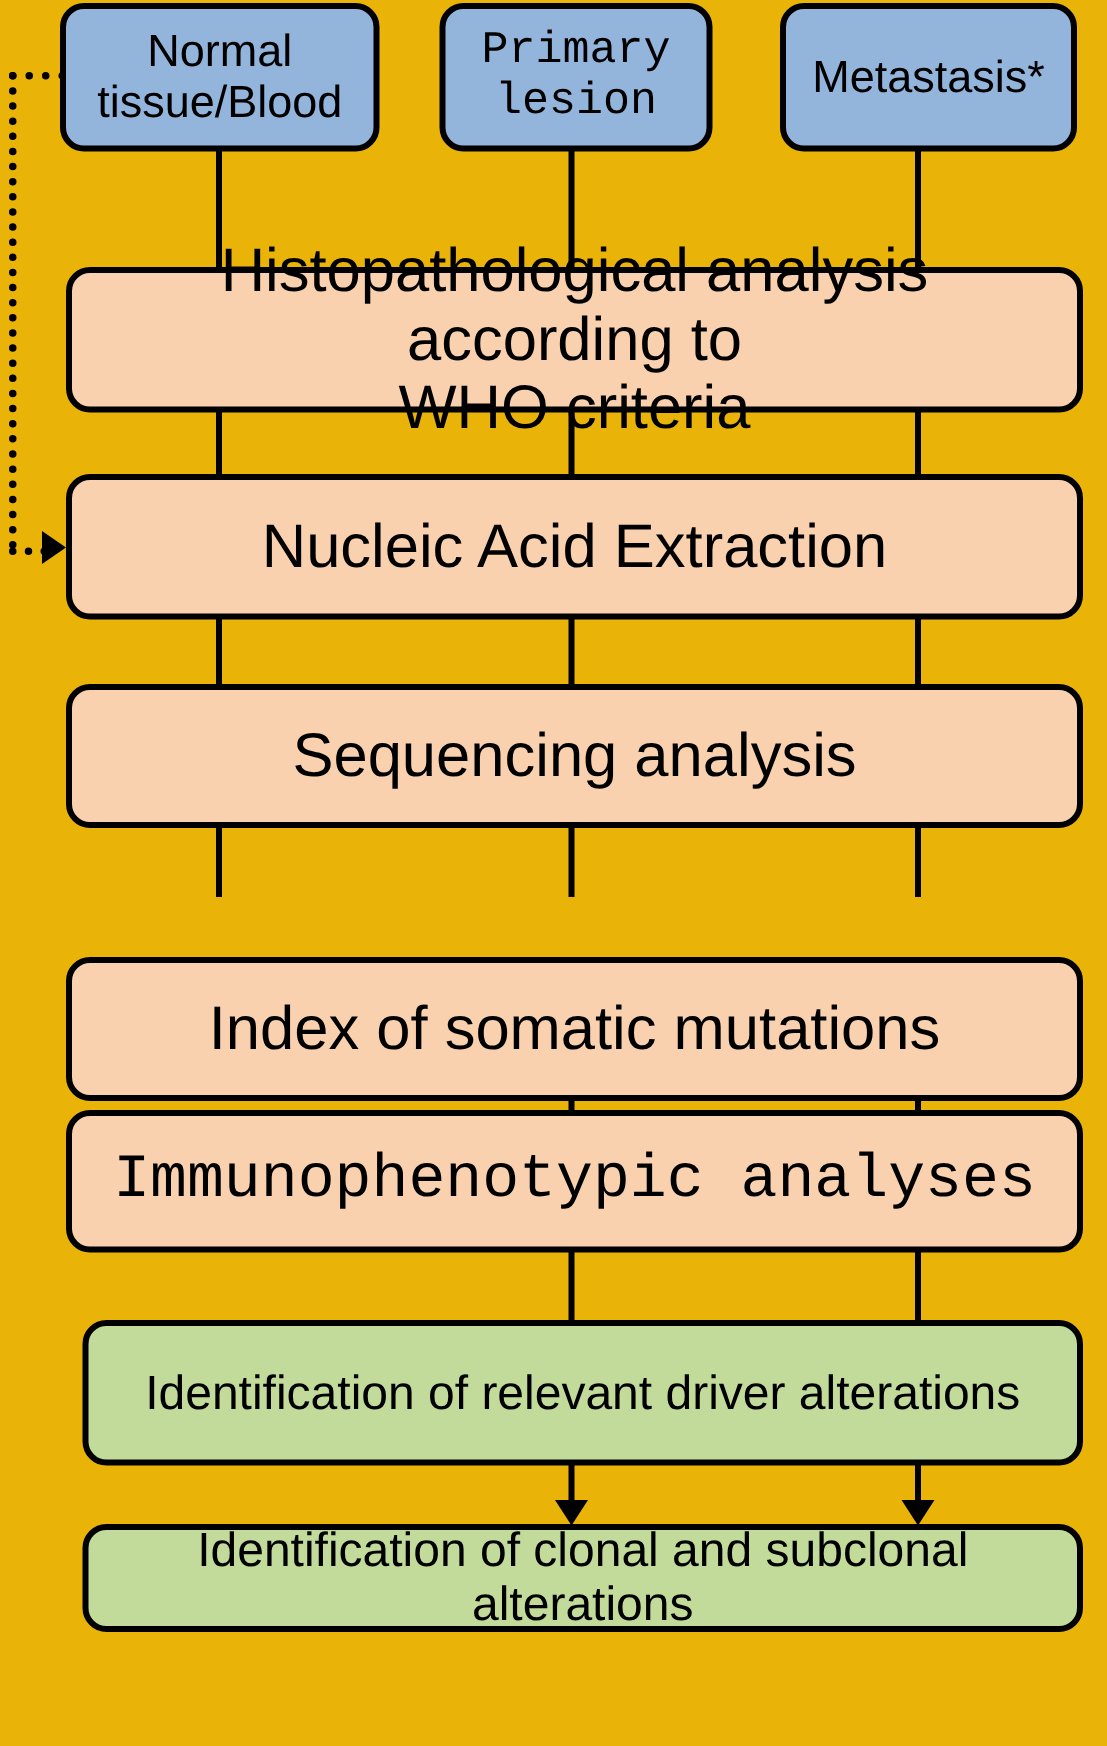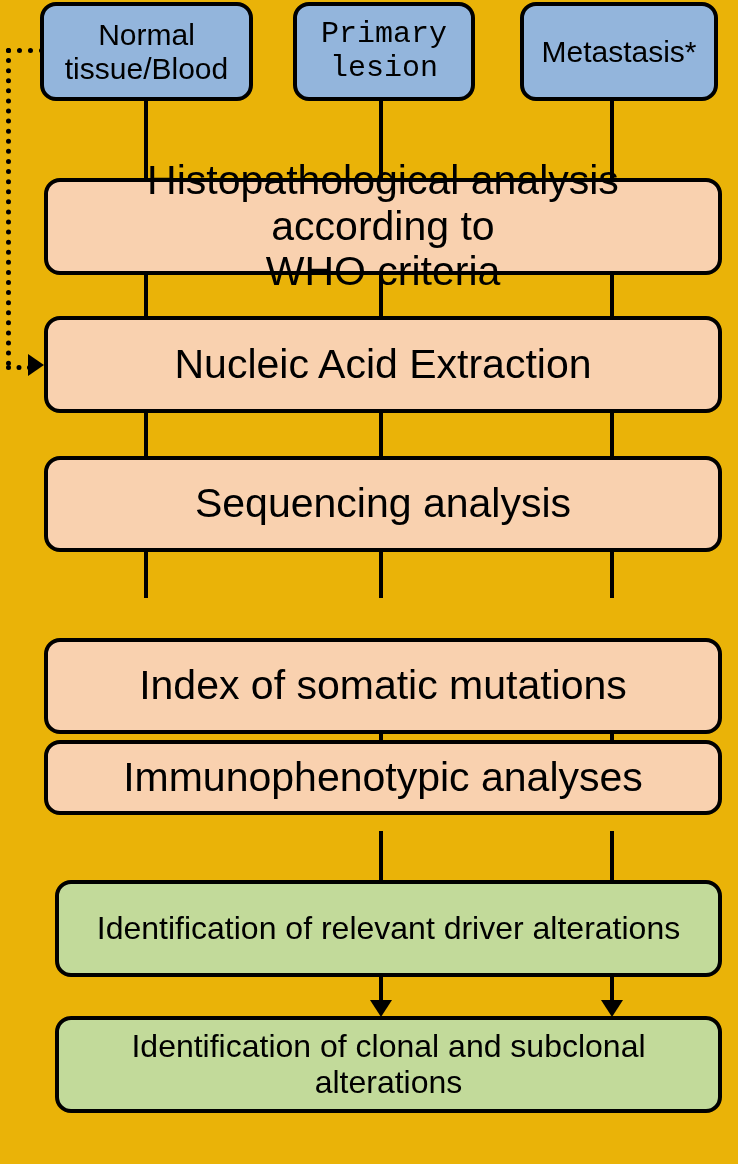--- a/index.html
+++ b/index.html
@@ -137,26 +137,26 @@
   </div>
   <div class="node node-process" style="left:44px; top:316px; width:678px; height:97px;text-align:center;">
     <span style="white-space:pre-line;">Nucleic Acid Extraction</span>
   </div>
   <div class="node node-process" style="left:44px; top:456px; width:678px; height:96px;">
     <span style="white-space:pre-line;">Sequencing analysis</span>
   </div>
   <div class="node node-process" style="left:44px; top:594px; width:678px; height:96px;margin-top:44px;">
     <span style="white-space:pre-line;">Index of somatic mutations</span>
   </div>
-  <div class="node node-process" style="left:44px; top:740px; width:678px; height:75px;">
+  <div class="node node-process" style="left:44px; top:740px; width:678px; height:95px;font-family:Liberation Mono, monospace;">
     <span style="white-space:pre-line;">Immunophenotypic analyses</span>
   </div>
 
   <div class="node node-result" style="left:55px; top:880px; width:667px; height:97px;">
     <span style="white-space:pre-line;">Identification of relevant driver alterations</span>
   </div>
-  <div class="node node-result" style="left:55px; top:1016px; width:667px; height:97px;">
+  <div class="node node-result" style="left:55px; top:1016px; width:667px; height:72px;">
     <span style="white-space:pre-line;">Identification of clonal and subclonal
 alterations</span>
   </div>
 
 
 </div>
 
 </body></html>

